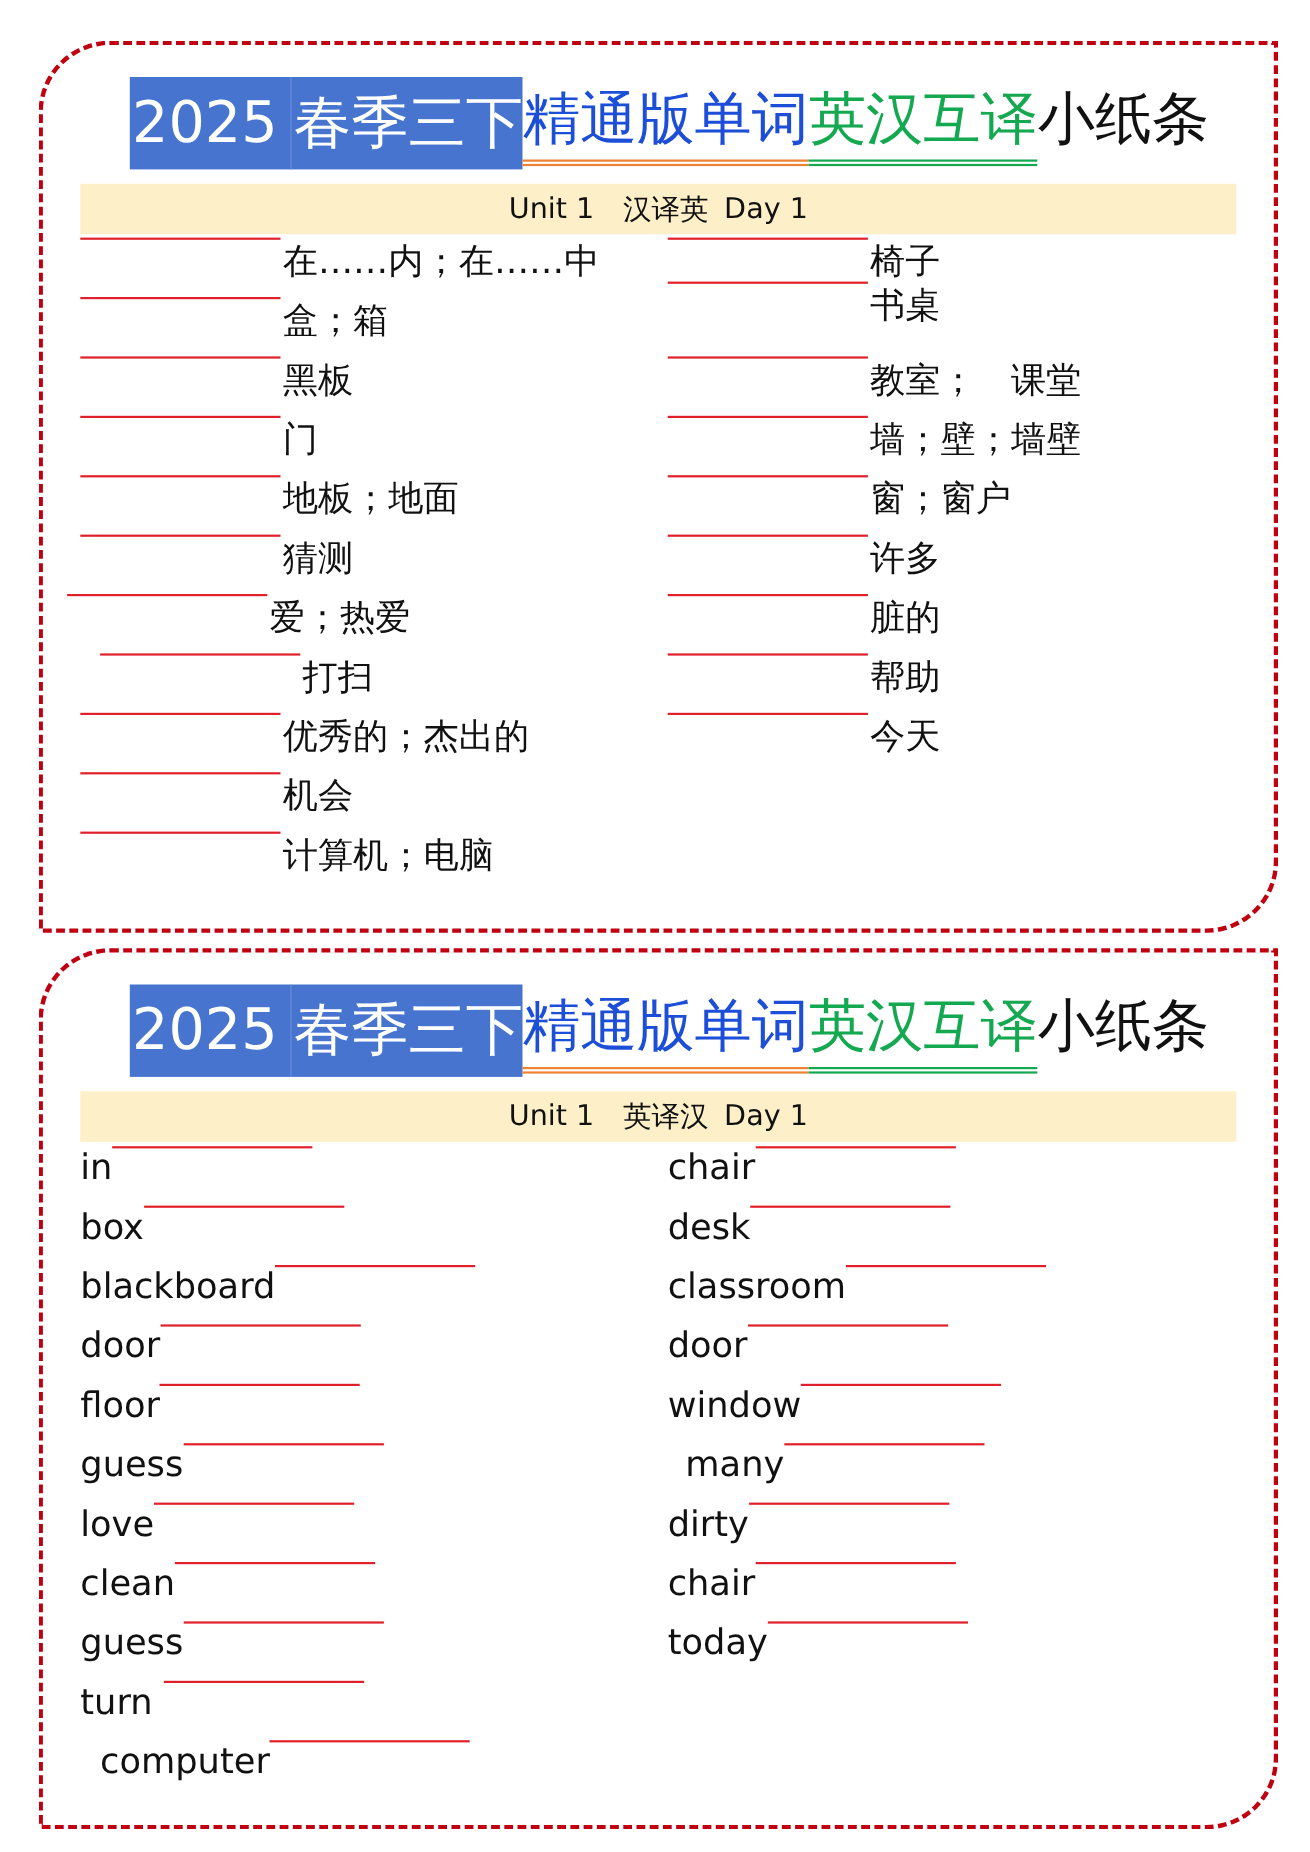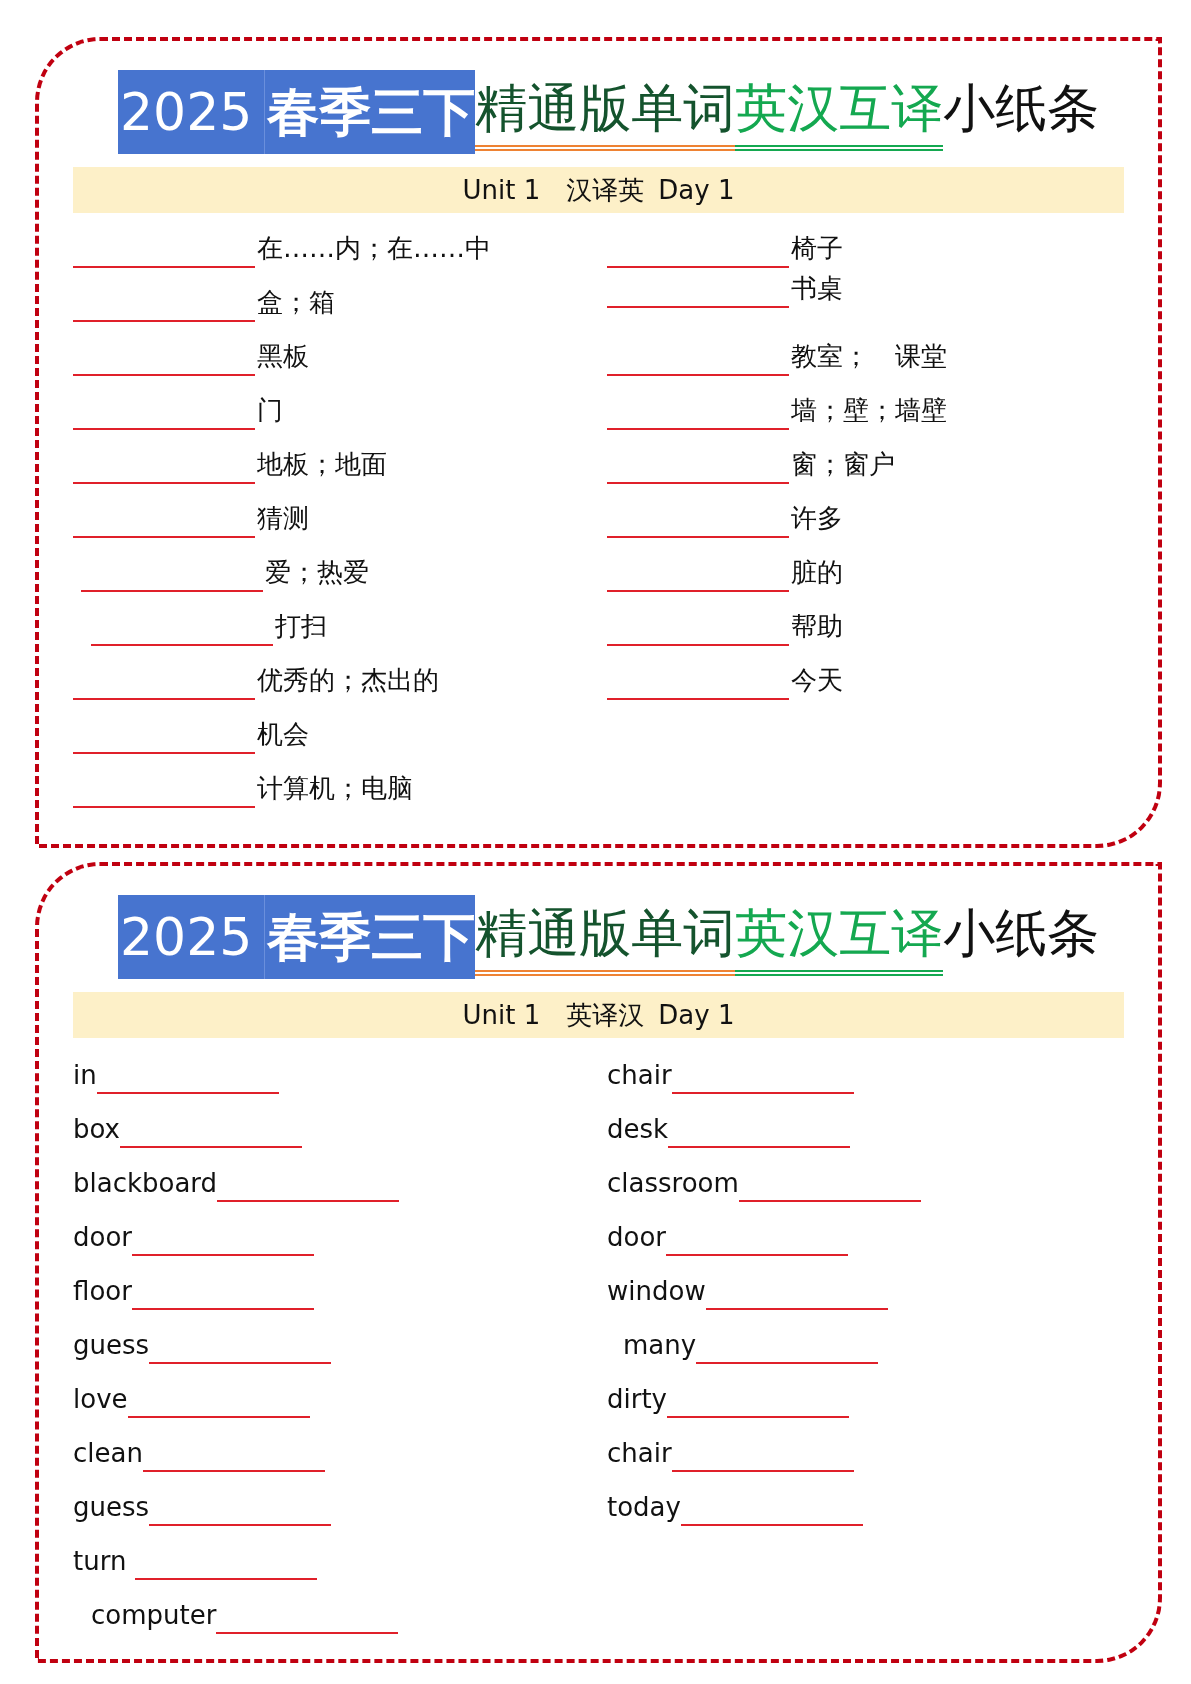--- a/index.html
+++ b/index.html
@@ -6,30 +6,30 @@
   body { width: 1191px; height: 1684px; position: relative; overflow: hidden;
          font-family: "DejaVu Sans", "Liberation Sans", sans-serif; color: #111; }
   .card { position: absolute; left: 35px; width: 1127px; box-sizing: border-box;
           border: 4px dashed #c00010; border-radius: 65px 0 65px 0; }
   .card.c1 { top: 37px; height: 811px; }
   .card.c2 { top: 862px; height: 801px; }
   .title { position: absolute; left: 79px; top: 29px; height: 84px; display: flex; align-items: center;
            font-size: 52px; line-height: 84px; white-space: nowrap; }
   .title .seg-blue { background: #4774cf; color: #fff; height: 84px; padding: 0 0 0 2px; display: flex; }
   .title .seg-blue .yr { padding-right: 12px; border-right: 1px solid #6a8fdc; }
-  .title .seg-blue .term { padding-left: 2px; font-weight: bold; }
-  .title .seg-orange { color: #14532d; border-bottom: 6px double #ee8233; line-height: 70px; height: 72px; }
+  .title .seg-blue .term { padding-left: 2px; }
+  .title .seg-orange { color: #1d4ed8; border-bottom: 6px double #ee8233; line-height: 70px; height: 72px; }
   .title .seg-green { color: #14a850; border-bottom: 6px double #14a850; line-height: 70px; height: 72px; }
   .title .seg-black { color: #111; line-height: 70px; height: 78px; }
   .bar { position: absolute; left: 34px; width: 1051px; top: 126px; height: 46px; background: #fdf0c8;
          display: flex; align-items: center; justify-content: center; font-size: 26px; color: #111; }
   .bar .gap { display: inline-block; width: 26px; }
   .bar .gap2 { display: inline-block; width: 14px; }
   .col { position: absolute; top: 0; }
-  .row { position: absolute; height: 54px; display: flex; align-items: flex-end; font-size: 26px; white-space: nowrap; }
+  .row { position: absolute; height: 54px; display: flex; align-items: flex-start; font-size: 32px; white-space: nowrap; }
   .blank { display: inline-block; width: 182px; border-bottom: 2px solid #e0202a; height: 0; margin-bottom: 2px; }
   .c1 .row .txt { margin-bottom: 4px; margin-left: 2px; }
   .c2 .row .txt { margin-bottom: 6px; }
   .c2 .row .blank { margin-bottom: 2px; }
 </style>
 </head>
 <body>
 
 <div class="card c1">
   <div class="title">
@@ -67,21 +67,21 @@
         <span class="txt">门</span>
       </div>
     <div class="row" style="left:34px;top:391px">
         <span class="blank"></span>
         <span class="txt">地板；地面</span>
       </div>
     <div class="row" style="left:34px;top:445px">
         <span class="blank"></span>
         <span class="txt">猜测</span>
       </div>
-    <div class="row" style="left:42px;top:499px">
+    <div class="row" style="left:22px;top:499px">
         <span class="blank"></span>
         <span class="txt">爱；热爱</span>
       </div>
     <div class="row" style="left:52px;top:553px">
         <span class="blank"></span>
         <span class="txt">打扫</span>
       </div>
     <div class="row" style="left:34px;top:607px">
         <span class="blank"></span>
         <span class="txt">优秀的；杰出的</span>

